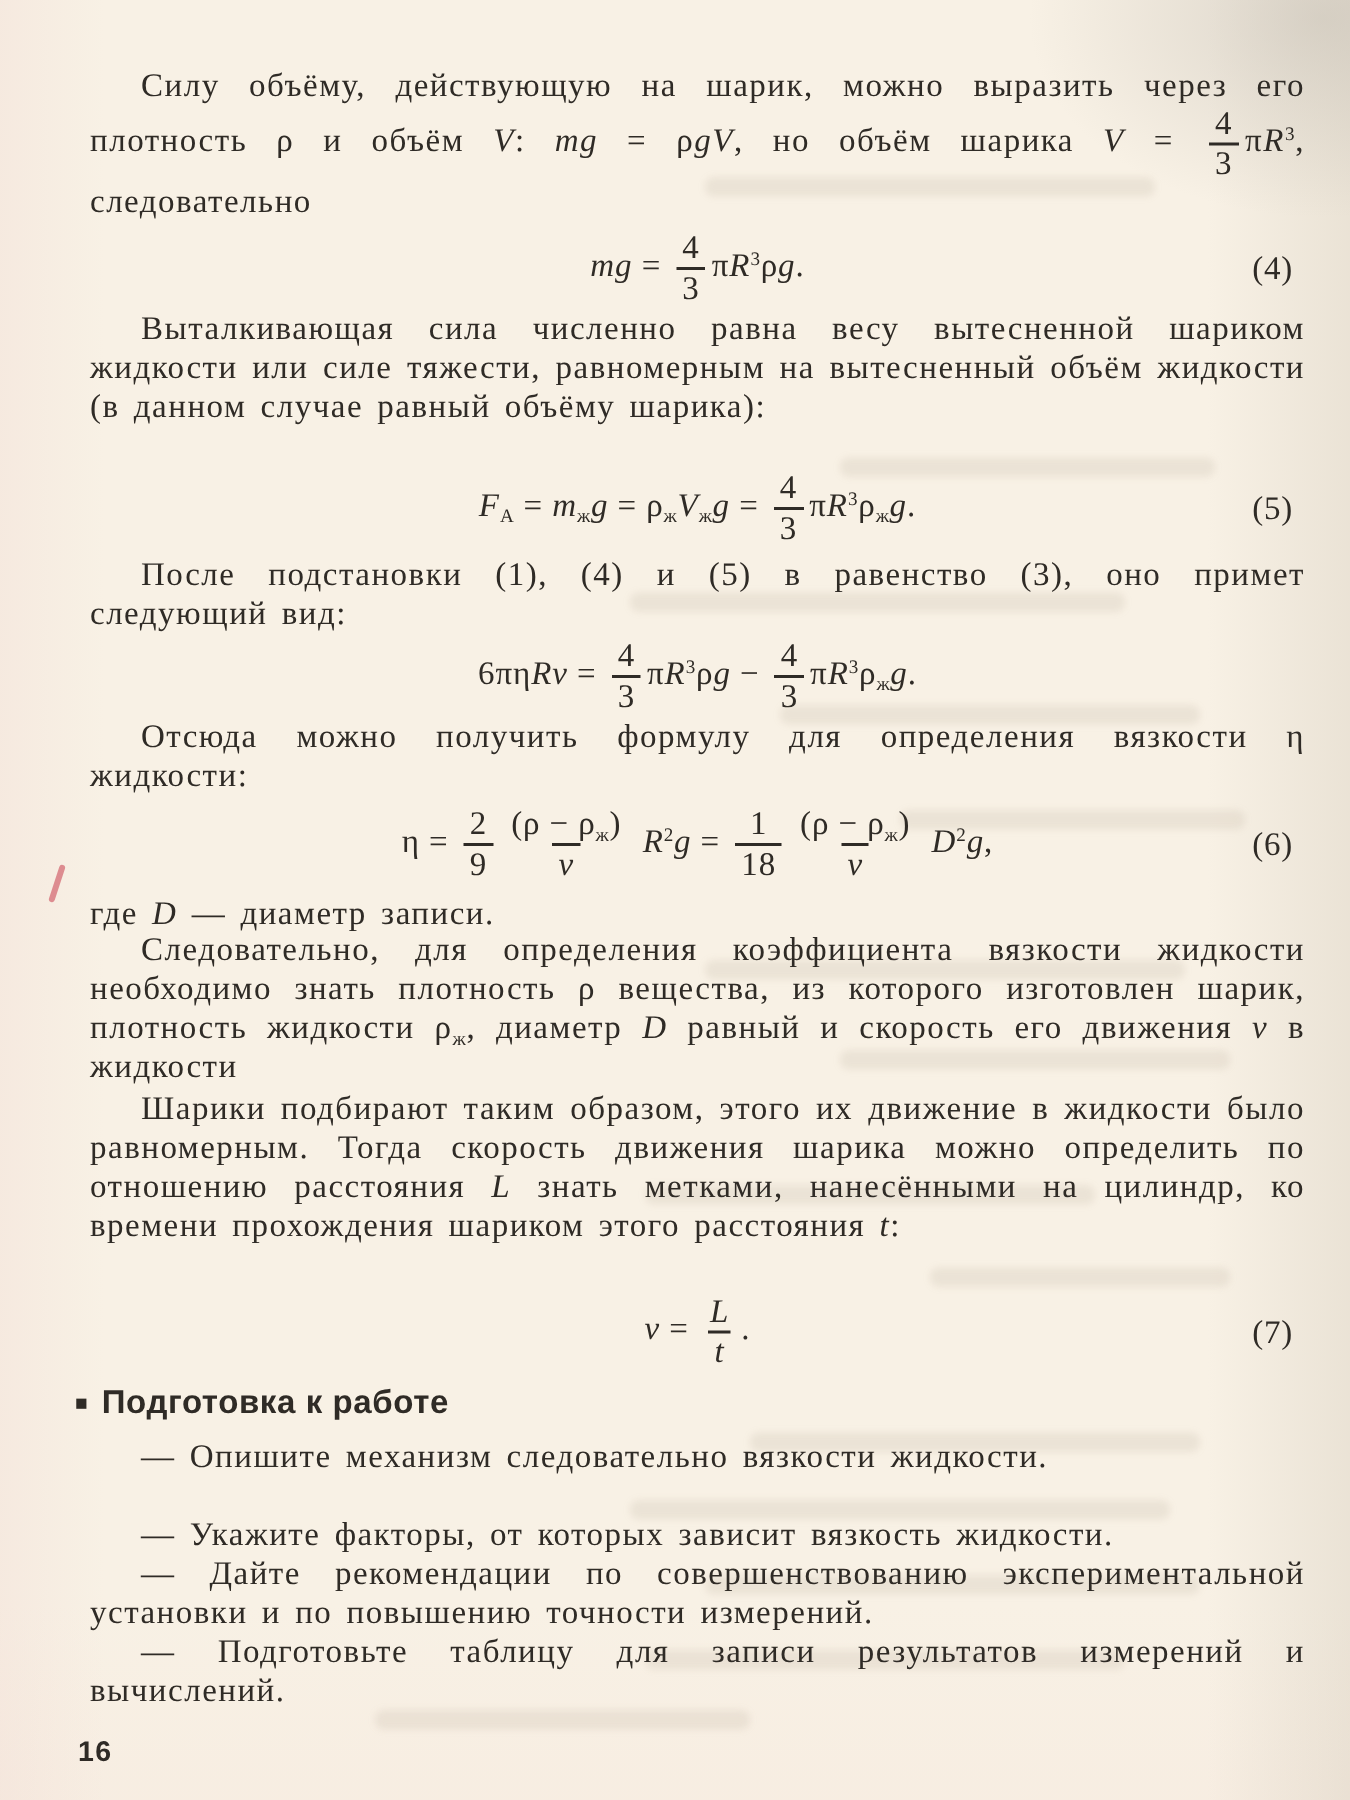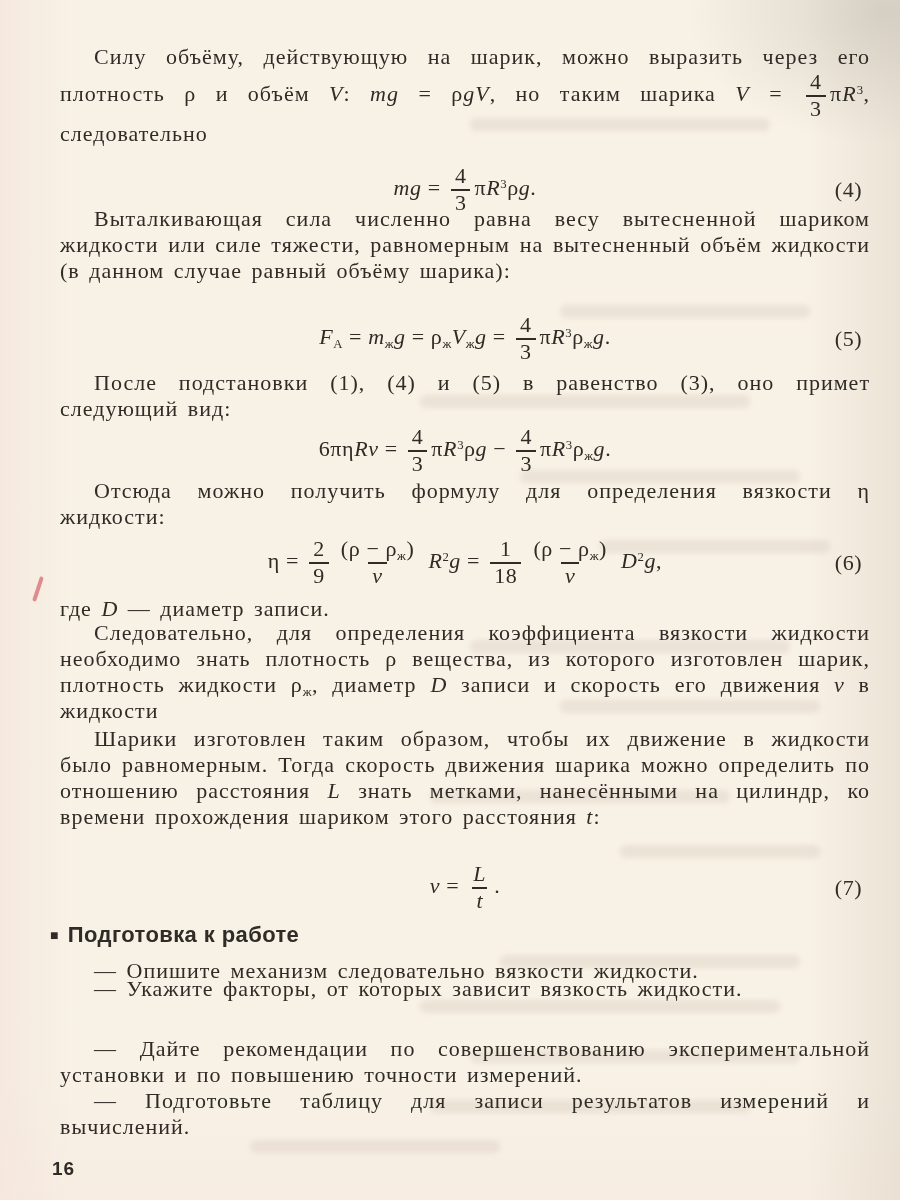--- a/index.html
+++ b/index.html
@@ -65,26 +65,26 @@
   <div class="gline" style="left:560px;top:700px;width:260px;"></div>
   <div class="gline" style="left:430px;top:790px;width:300px;"></div>
   <div class="gline" style="left:620px;top:845px;width:200px;"></div>
   <div class="gline" style="left:500px;top:955px;width:300px;"></div>
   <div class="gline" style="left:420px;top:1000px;width:360px;"></div>
   <div class="gline" style="left:470px;top:1050px;width:330px;"></div>
   <div class="gline" style="left:430px;top:1100px;width:320px;"></div>
   <div class="gline" style="left:250px;top:1140px;width:250px;"></div>
 </div>
 
-<p class="abs body indent" style="top:44px"><span>Силу объёму, действующую на шарик, можно выразить через его плотность ρ и объём </span><span class="it">V</span><span>: </span><span class="it">mg</span><span> = ρ</span><span class="it">gV</span><span>, но таким шарика </span><span class="it">V</span><span> = </span><span class="frac">
+<p class="abs body indent" style="top:44px"><span>Силу объёму, действующую на шарик, можно выразить через его плотность ρ и объём </span><span class="it">V</span><span>: </span><span class="it">mg</span><span> = ρ</span><span class="it">gV</span><span>, но объём шарика </span><span class="it">V</span><span> = </span><span class="frac">
       <span class="fnum"><span>4</span></span>
       <span class="fden"><span>3</span></span>
     </span><span>π</span><span class="it">R</span><sup>3</sup><span>, следовательно</span></p>
 
-<div class="eq" style="top:163px;height:54px">
+<div class="eq" style="top:152px;height:54px">
   <span class="eq-body"><span class="it">mg</span><span> = </span><span class="frac">
         <span class="fnum"><span>4</span></span>
         <span class="fden"><span>3</span></span>
       </span><span>π</span><span class="it">R</span><sup>3</sup><span>ρ</span><span class="it">g</span><span>.</span></span>
   <span class="eq-tag">(4)</span>
 </div>
 
 <p class="abs body indent" style="top:206px"><span>Выталкивающая сила численно равна весу вытесненной шариком жидкости или силе тяжести, равномерным на вытесненный объём жидкости (в данном случае равный объёму шарика):</span></p>
 
 <div class="eq" style="top:312px;height:54px">
@@ -122,37 +122,37 @@
         <span class="fden"><span>18</span></span>
       </span><span class="frac">
         <span class="fnum"><span>(ρ − ρ</span><sub>ж</sub><span>)</span></span>
         <span class="fden"><span class="it">v</span></span>
       </span><span> </span><span class="it">D</span><sup>2</sup><span class="it">g</span><span>,</span></span>
   <span class="eq-tag">(6)</span>
 </div>
 
 <p class="abs body" style="top:596px"><span>где </span><span class="it">D</span><span> — диаметр записи.</span></p>
 
-<p class="abs body indent" style="top:620px"><span>Следовательно, для определения коэффициента вязкости жидкости необходимо знать плотность ρ вещества, из которого изготовлен шарик, плотность жидкости ρ</span><sub>ж</sub><span>, диаметр </span><span class="it">D</span><span> записи и скорость его движения </span><span class="it">v</span><span> в жидкости</span></p>
+<p class="abs body indent" style="top:620px"><span>Следовательно, для определения коэффициента вязкости жидкости необходимо знать плотность ρ вещества, из которого изготовлен шарик, плотность жидкости ρ</span><sub>ж</sub><span>, диаметр </span><span class="it">D</span><span> равный и скорость его движения </span><span class="it">v</span><span> в жидкости</span></p>
 
-<p class="abs body indent" style="top:726px"><span>Шарики изготовлен таким образом, чтобы их движение в жидкости было равномерным. Тогда скорость движения шарика можно определить по отношению расстояния </span><span class="it">L</span><span> знать метками, нанесёнными на цилиндр, ко времени прохождения шариком этого расстояния </span><span class="it">t</span><span>:</span></p>
+<p class="abs body indent" style="top:726px"><span>Шарики подбирают таким образом, этого их движение в жидкости было равномерным. Тогда скорость движения шарика можно определить по отношению расстояния </span><span class="it">L</span><span> знать метками, нанесёнными на цилиндр, ко времени прохождения шариком этого расстояния </span><span class="it">t</span><span>:</span></p>
 
 <div class="eq" style="top:858px;height:60px">
   <span class="eq-body"><span class="it">v</span><span> = </span><span class="frac">
         <span class="fnum"><span class="it">L</span></span>
         <span class="fden"><span class="it">t</span></span>
       </span><span>.</span></span>
   <span class="eq-tag">(7)</span>
 </div>
 
 <h2 class="heading" style="top:922px">
   <span class="bullet">■</span>
   <span>Подготовка к работе</span>
 </h2>
 
 <p class="abs body indent" style="top:958px">— Опишите механизм следовательно вязкости жидкости.</p>
-<p class="abs body indent" style="top:976px">— Укажите факторы, от которых зависит вязкость жидкости.</p>
+<p class="abs body indent" style="top:1010px">— Укажите факторы, от которых зависит вязкость жидкости.</p>
 <p class="abs body indent" style="top:1036px">— Дайте рекомендации по совершенствованию экспериментальной установки и по повышению точности измерений.</p>
 <p class="abs body indent" style="top:1088px">— Подготовьте таблицу для записи результатов измерений и вычислений.</p>
 
 <div class="pen-mark"></div>
 
 <div class="page-number">16</div>
 
 </body></html>

